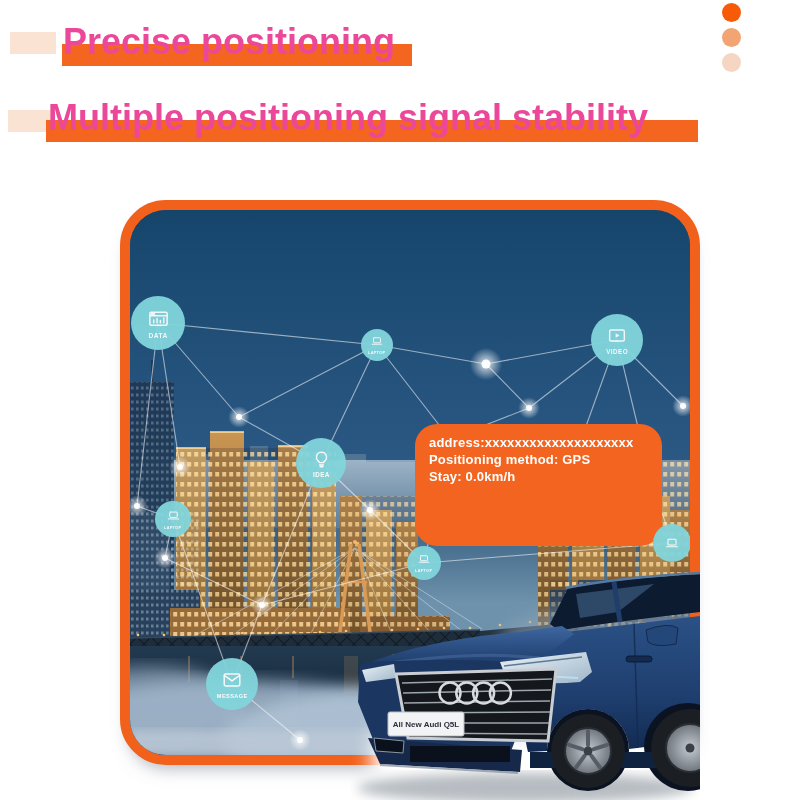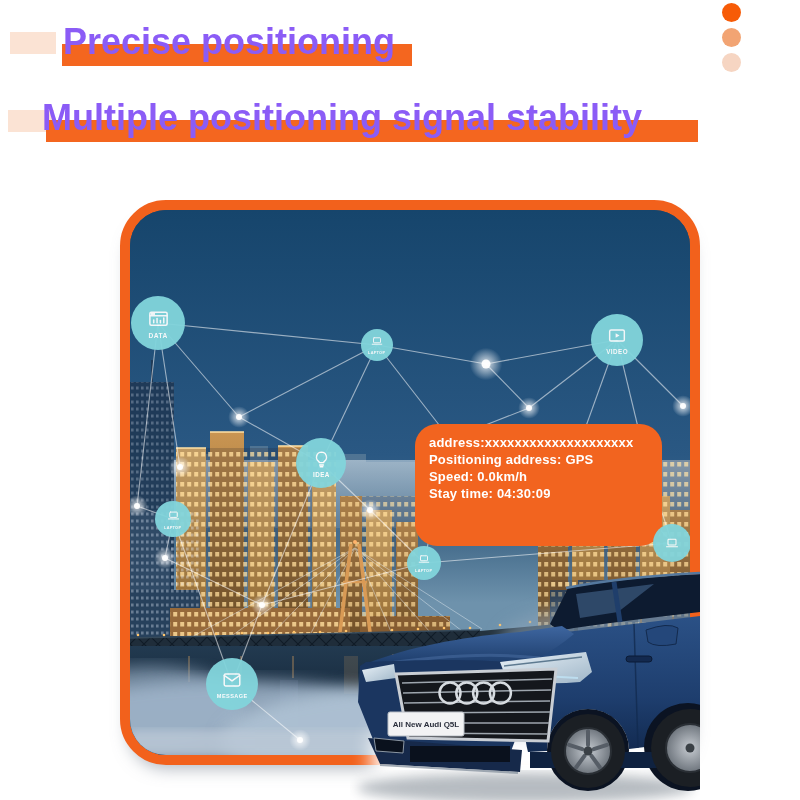--- a/index.html
+++ b/index.html
@@ -2,21 +2,21 @@
 <html><head>
 <meta charset="utf-8">
 <style>
   html,body{margin:0;padding:0;background:#fff;}
   body{width:800px;height:800px;position:relative;overflow:hidden;
        font-family:"Liberation Sans", sans-serif;}
 
   
   .peach-block{position:absolute;background:#FBE3D4;}
   .hl-bar{position:absolute;background:#F4661F;z-index:1;}
-  .big-heading{position:absolute;z-index:2;font-weight:bold;color:#8b5cf6;
+  .big-heading{position:absolute;z-index:2;font-weight:bold;color:#ec4899;
                font-size:36px;line-height:40px;white-space:nowrap;letter-spacing:0;}
 
   
   .dot{position:absolute;width:19px;height:19px;border-radius:50%;left:722px;}
 
   
   #frame{position:absolute;left:120px;top:200px;width:560px;height:545px;
          border:10px solid #F2611C;border-radius:46px;overflow:hidden;
          background:#1a4a70;z-index:1;
          box-shadow:0 12px 16px -8px rgba(110,120,135,.5);}
@@ -44,21 +44,21 @@
 </style>
 </head>
 <body>
 
 <div class="peach-block" style="left: 10px; top: 32px; width: 46px; height: 22px; background: rgb(251, 227, 212);"></div>
 <div class="hl-bar" style="left: 62px; top: 44px; width: 350px; height: 22px; background: rgb(244, 102, 31);"></div>
 <div class="big-heading" style="left:63px;top:22px;">Precise positioning</div>
 
 <div class="peach-block" style="left: 8px; top: 110px; width: 46px; height: 22px; background: rgb(251, 227, 212);"></div>
 <div class="hl-bar" style="left: 46px; top: 120px; width: 652px; height: 22px; background: rgb(244, 102, 31);"></div>
-<div class="big-heading" style="left:42px;top:98px;text-align:right;">Multiple positioning signal stability</div>
+<div class="big-heading" style="left:48px;top:98px;text-align:right;">Multiple positioning signal stability</div>
 
 <div class="dot" style="top: 3px; background: rgb(247, 91, 7);"></div>
 <div class="dot" style="top: 28px; background: rgb(242, 164, 115);"></div>
 <div class="dot" style="top: 53px; background: rgb(246, 213, 194);"></div>
 
 <div id="frame" style="border-color: rgb(242, 97, 28);">
 
   <svg id="scene-svg" class="layer" viewBox="0 0 560 545">
     <defs>
       <linearGradient id="skyGrad" x1="0" y1="0" x2="0" y2="1">
@@ -295,23 +295,22 @@
         <circle cx="240" cy="300" r="3" fill="#fff" opacity=".95"></circle>
         <circle cx="519" cy="263" r="10.8" fill="url(#glowG)"></circle>
         <circle cx="519" cy="263" r="3" fill="#fff" opacity=".95"></circle>
         <circle cx="170" cy="530" r="10.8" fill="url(#glowG)"></circle>
         <circle cx="170" cy="530" r="3" fill="#fff" opacity=".95"></circle>
       </g>
   </svg>
 
   <div id="info-box" style="background: rgb(242, 100, 31);">
     <div>address:xxxxxxxxxxxxxxxxxxxx</div>
-    <div>Positioning address: GPS</div>
-    <div>Speed: 0.0km/h</div>
-    <div>Stay time: 04:30:09</div>
+    <div>Positioning method: GPS</div>
+    <div>Stay: 0.0km/h</div>
   </div>
 
   <div id="hub-layer">
       <div class="hub" style="left: 1px; top: 86px; height: 54px; width: 54px; background: rgb(130, 213, 220);">
         <span style="line-height: 0;"><svg viewBox="0 0 24 24" width="23" height="23" fill="none" stroke="#fff" stroke-width="1.6" stroke-linecap="round" stroke-linejoin="round">
             <rect x="3" y="4.5" width="18" height="13.5" rx="1.5"></rect>
             <line x1="3" y1="8" x2="21" y2="8"></line>
             <circle cx="5.2" cy="6.3" r="0.5"></circle>
             <circle cx="7.2" cy="6.3" r="0.5"></circle>
             <line x1="7" y1="15.5" x2="7" y2="12.5"></line>

